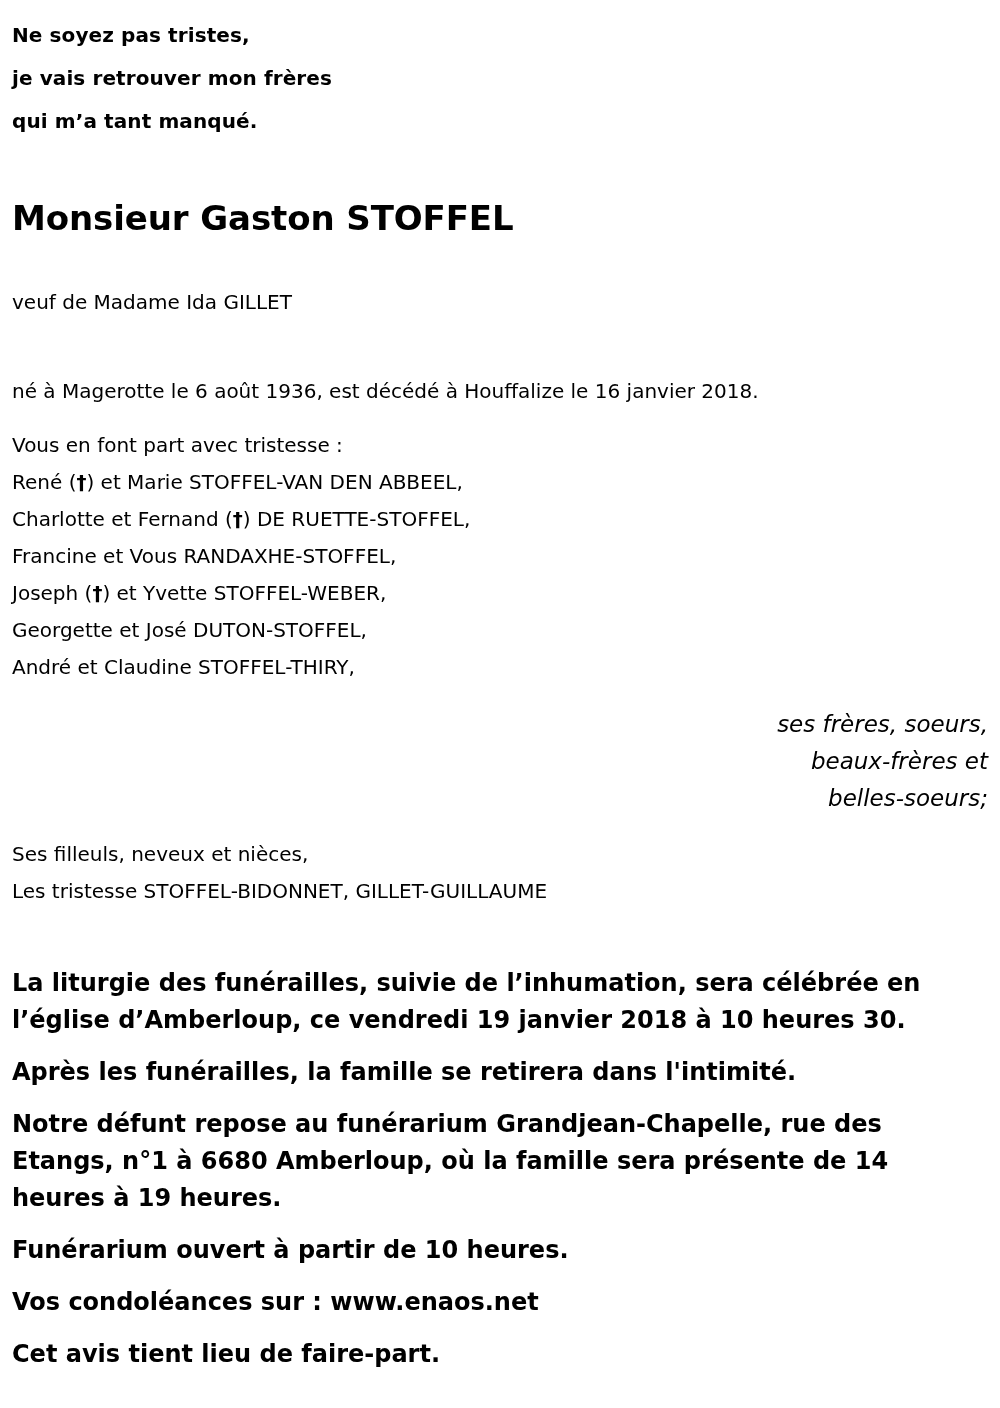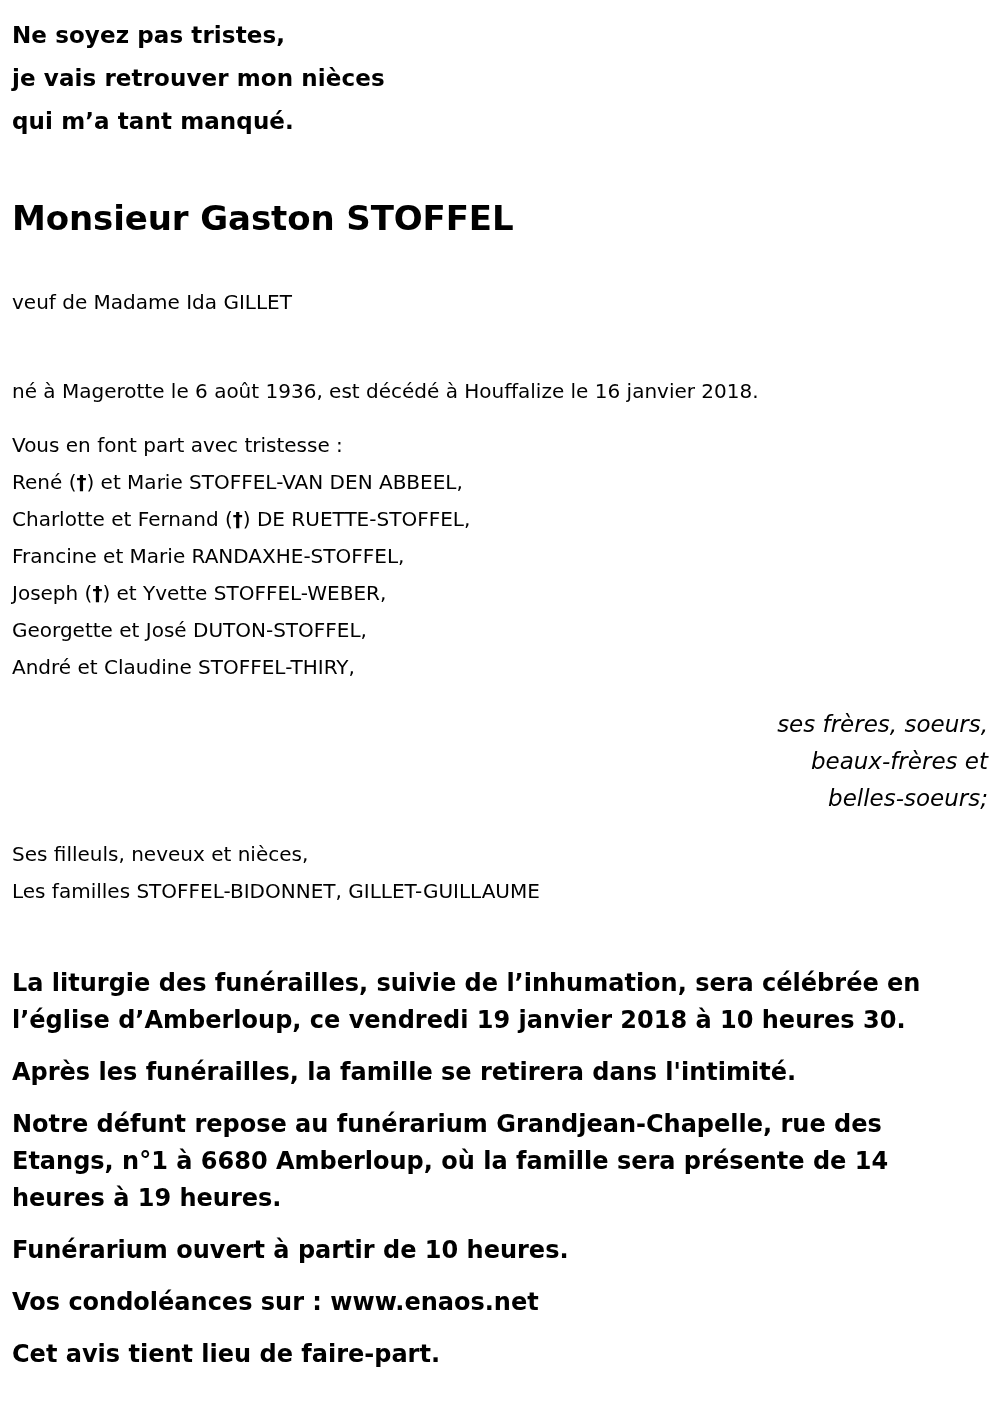--- a/index.html
+++ b/index.html
@@ -22,21 +22,21 @@
     width: 1000px;
     height: 1408px;
     box-sizing: border-box;
     padding: 14px 12px 0 12px;
     overflow: hidden;
   }
 
   
   .epitaph {
     font-weight: bold;
-    font-size: 23px;
+    font-size: 20px;
     line-height: 43px;
     letter-spacing: 0.1px;
   }
   .epitaph .line {
     display: block;
     white-space: pre;
   }
 
   
   .headline {
@@ -112,49 +112,49 @@
     margin-bottom: 0;
   }
 </style>
 </head>
 <body>
 
 <div class="page">
 
   <div class="epitaph">
     <span class="line">Ne soyez pas tristes,</span>
-    <span class="line">je vais retrouver mon nièces</span>
+    <span class="line">je vais retrouver mon frères</span>
     <span class="line">qui m’a tant manqué.</span>
   </div>
 
   <div class="headline">Monsieur Gaston STOFFEL</div>
 
   <div class="body-line spouse">veuf de Madame Ida GILLET</div>
 
   <div class="body-line birth-death">né à Magerotte le 6 août 1936, est décédé à Houffalize le 16 janvier 2018.</div>
 
   <div class="announce">
     <span class="body-line">Vous en font part avec tristesse :</span>
     <span class="body-line">René (<span class="dagger">†</span>) et Marie STOFFEL-VAN DEN ABBEEL,</span>
     <span class="body-line">Charlotte et Fernand (<span class="dagger">†</span>) DE RUETTE-STOFFEL,</span>
-    <span class="body-line">Francine et Marie RANDAXHE-STOFFEL,</span>
+    <span class="body-line">Francine et Vous RANDAXHE-STOFFEL,</span>
     <span class="body-line">Joseph (<span class="dagger">†</span>) et Yvette STOFFEL-WEBER,</span>
     <span class="body-line">Georgette et José DUTON-STOFFEL,</span>
     <span class="body-line">André et Claudine STOFFEL-THIRY,</span>
   </div>
 
   <div class="relation">
     <span class="line">ses frères, soeurs,</span>
     <span class="line">beaux-frères et</span>
     <span class="line">belles-soeurs;</span>
   </div>
 
   <div class="godchildren">
     <span class="body-line">Ses filleuls, neveux et nièces,</span>
-    <span class="body-line">Les familles STOFFEL-BIDONNET, GILLET-GUILLAUME</span>
+    <span class="body-line">Les tristesse STOFFEL-BIDONNET, GILLET-GUILLAUME</span>
   </div>
 
   <div class="info">
     <p>La liturgie des funérailles, suivie de l’inhumation, sera célébrée en l’église d’Amberloup, ce vendredi 19 janvier 2018 à 10 heures 30.</p>
     <p>Après les funérailles, la famille se retirera dans l'intimité.</p>
     <p>Notre défunt repose au funérarium Grandjean-Chapelle, rue des Etangs, n°1 à 6680 Amberloup, où la famille sera présente de 14 heures à 19 heures.</p>
     <p>Funérarium ouvert à partir de 10 heures.</p>
     <p>Vos condoléances sur : www.enaos.net</p>
     <p>Cet avis tient lieu de faire-part.</p>
   </div>

